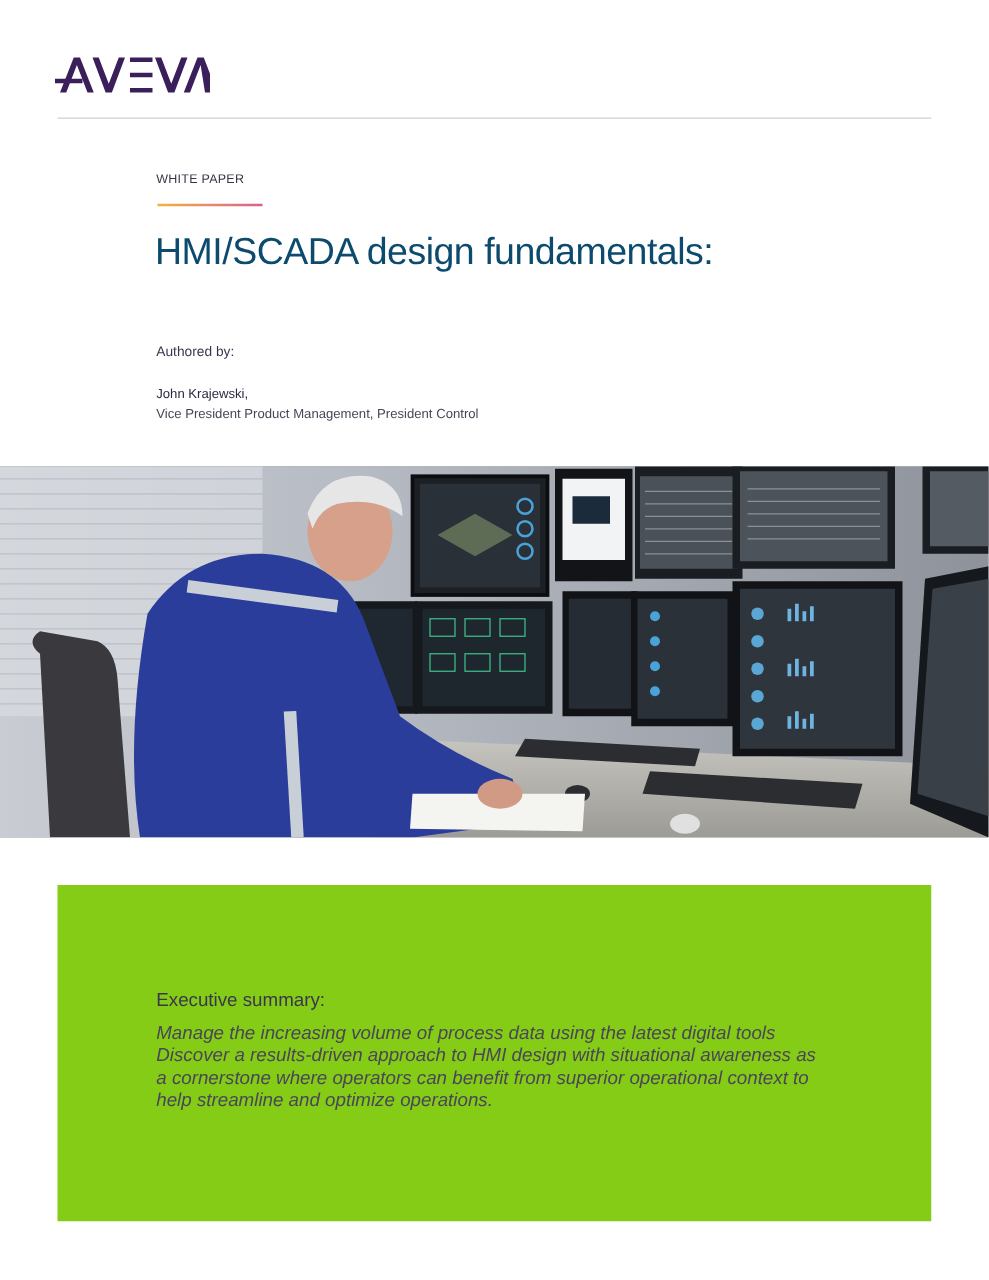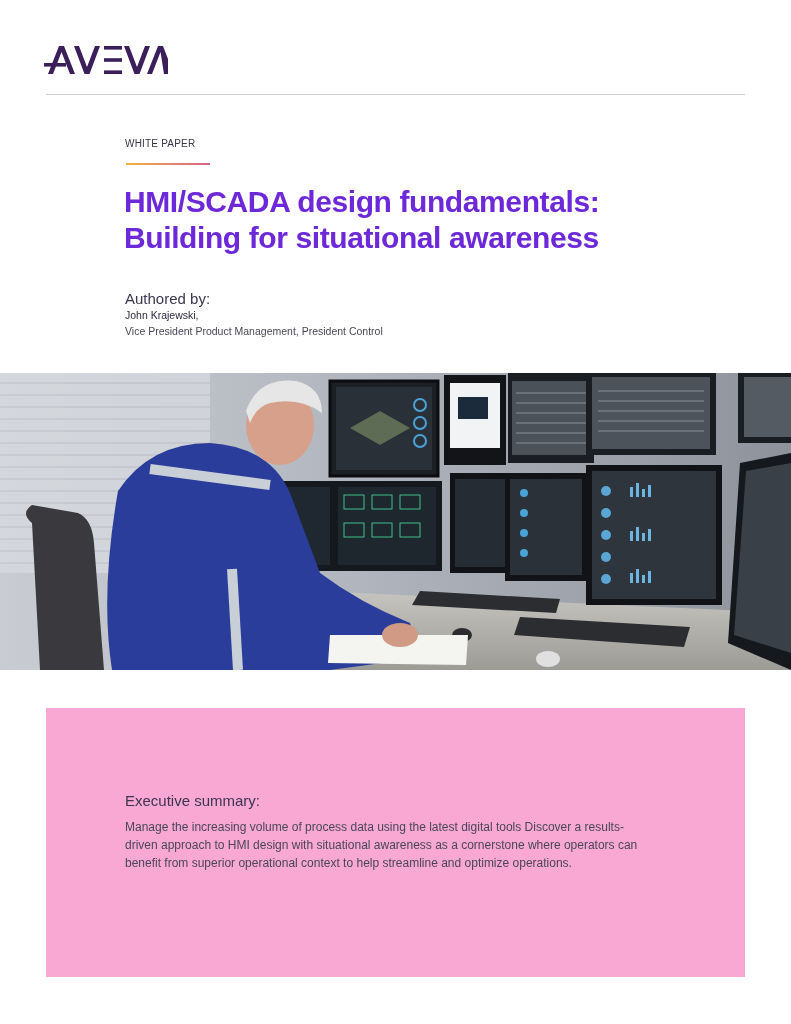--- a/index.html
+++ b/index.html
@@ -18,45 +18,45 @@
   .kicker {
     position: absolute; left: 125px; top: 138px; font-size: 10px; letter-spacing: 0.2px;
     color: #3a3548; font-weight: normal;
   }
   .kicker-rule {
     position: absolute; left: 126px; top: 163px; width: 84px; height: 2px;
     background: linear-gradient(90deg, #f2b23a 0%, #e58a6a 50%, #d8608a 100%);
   }
   .title {
     position: absolute; left: 124px; top: 184px; margin: 0; width: 600px;
-    font-size: 30px; line-height: 36px; font-weight: bold; color: #6d28d9;
+    font-size: 30px; line-height: 36px; font-weight: normal; color: #0c4a6e;
     letter-spacing: -0.4px;
   }
   .authored {
-    position: absolute; left: 125px; top: 290px; font-size: 15px; color: #3b3650;
+    position: absolute; left: 125px; top: 276px; font-size: 11px; color: #3b3650;
   }
   .author-name {
     position: absolute; left: 125px; top: 309px; font-size: 10.5px; font-weight: normal; color: #2e2a3e;
   }
   .author-role {
     position: absolute; left: 125px; top: 325px; font-size: 10.5px; color: #4a4658;
   }
   .hero {
     position: absolute; left: 0; top: 373px; width: 791px; height: 297px; overflow: hidden;
     background: #9a9ea6;
   }
   .hero svg { display: block; }
   .summary-box {
-    position: absolute; left: 46px; top: 708px; width: 699px; height: 269px; background: #f9a8d4;
+    position: absolute; left: 46px; top: 708px; width: 699px; height: 269px; background: #84cc16;
   }
   .summary-title {
     position: absolute; left: 79px; top: 84px; font-size: 15px; color: #3b3650;
   }
   .summary-text {
-    position: absolute; left: 79px; top: 110px; width: 530px; font-size: 12px; line-height: 18px; color: #4a4658;
+    position: absolute; left: 79px; top: 110px; width: 530px; font-size: 15px; line-height: 18px; color: #4a4658; font-style: italic;
   }
 </style>
 </head>
 <body>
 
 <div class="logo" aria-label="AVEVA">
   <svg width="124" height="32" viewBox="0 0 124 32">
     <g fill="#3b1f5a">
 
       <polygon points="9,30 4,30 15,2 20,2 31,30 26,30 17.5,8"></polygon>
@@ -74,21 +74,20 @@
     </g>
   </svg>
 </div>
 <div class="header-rule"></div>
 
 <div class="kicker">WHITE PAPER</div>
 <div class="kicker-rule"></div>
 
 <h1 class="title">
   <span>HMI/SCADA design fundamentals:</span><br>
-  <span>Building for situational awareness</span>
 </h1>
 
 <div class="authored">Authored by:</div>
 <div class="author-name">John Krajewski,</div>
 <div class="author-role">Vice President Product Management, President Control</div>
 
 <div class="hero" title="Operator in blue coveralls writing at a desk in front of a wall of HMI/SCADA monitors">
   <svg width="791" height="297" viewBox="0 0 791 297">
     <defs>
       <linearGradient id="wall" x1="0" y1="0" x2="1" y2="0">

